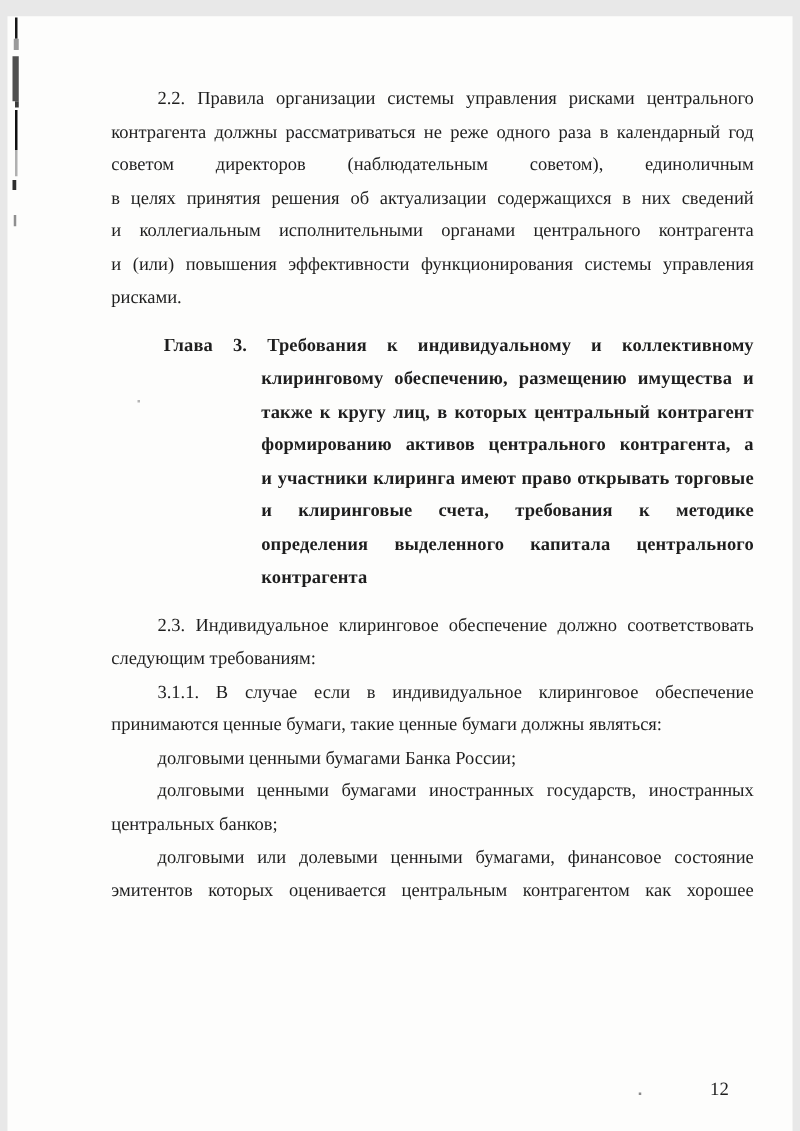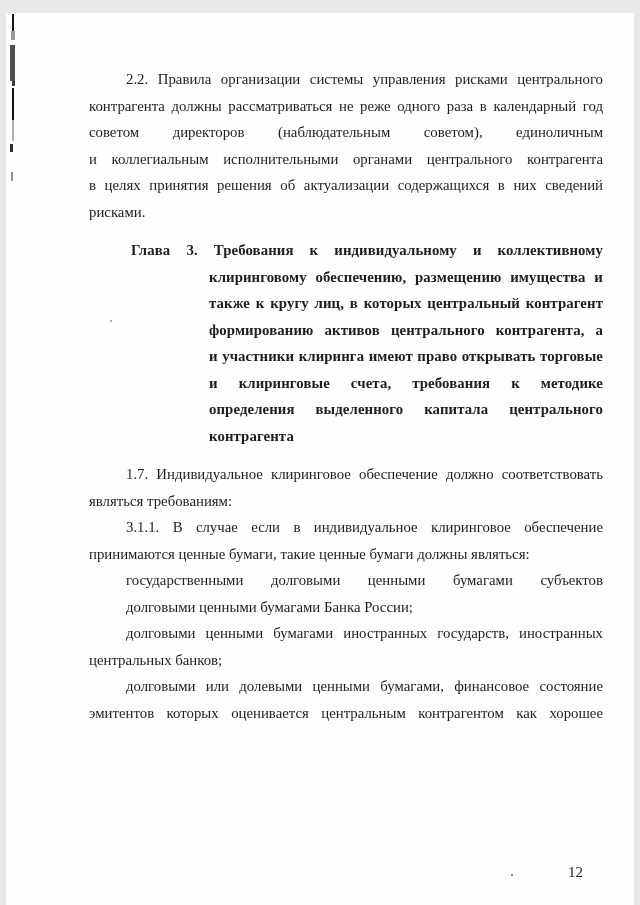--- a/index.html
+++ b/index.html
@@ -63,44 +63,44 @@
   <div class="artifact a7"></div>
   <div class="artifact a8"></div>
   <div class="artifact dot1"></div>
   <div class="artifact dot2"></div>
 
   <div class="content" id="doc-content">
       <div class="block paragraph">
         <div class="line just ind-first">2.2. Правила организации системы управления рисками центрального</div>
         <div class="line just">контрагента должны рассматриваться не реже одного раза в календарный год</div>
         <div class="line just">советом директоров (наблюдательным советом), единоличным</div>
+        <div class="line just">в целях принятия решения об актуализации содержащихся в них сведений</div>
         <div class="line just">и коллегиальным исполнительными органами центрального контрагента</div>
-        <div class="line just">в целях принятия решения об актуализации содержащихся в них сведений</div>
+        <div class="line just">и (или) повышения эффективности функционирования системы управления</div>
         <div class="line">рисками.</div>
       </div>
       <div class="block heading">
         <div class="line just ind-chapfirst"><span class="reg">Глава 3.</span><span> Требования к индивидуальному и коллективному</span></div>
         <div class="line just ind-chap">клиринговому обеспечению, размещению имущества и</div>
         <div class="line just ind-chap">также к кругу лиц, в которых центральный контрагент</div>
         <div class="line just ind-chap">формированию активов центрального контрагента, а</div>
         <div class="line just ind-chap">и участники клиринга имеют право открывать торговые</div>
         <div class="line just ind-chap">и клиринговые счета, требования к методике</div>
         <div class="line just ind-chap">определения выделенного капитала центрального</div>
         <div class="line ind-chap">контрагента</div>
       </div>
       <div class="block paragraph">
-        <div class="line just ind-first">1.7. Индивидуальное клиринговое обеспечение должно соответствовать</div>
-        <div class="line">являться требованиям:</div>
+        <div class="line just ind-first">2.3. Индивидуальное клиринговое обеспечение должно соответствовать</div>
+        <div class="line">следующим требованиям:</div>
       </div>
       <div class="block paragraph">
         <div class="line just ind-first">3.1.1. В случае если в индивидуальное клиринговое обеспечение</div>
         <div class="line">принимаются ценные бумаги, такие ценные бумаги должны являться:</div>
       </div>
       <div class="block paragraph">
-        <div class="line just ind-first">государственными долговыми ценными бумагами субъектов</div>
       </div>
       <div class="block paragraph">
         <div class="line ind-first">долговыми ценными бумагами Банка России;</div>
       </div>
       <div class="block paragraph">
         <div class="line just ind-first">долговыми ценными бумагами иностранных государств, иностранных</div>
         <div class="line">центральных банков;</div>
       </div>
       <div class="block paragraph">
         <div class="line just ind-first">долговыми или долевыми ценными бумагами, финансовое состояние</div>

